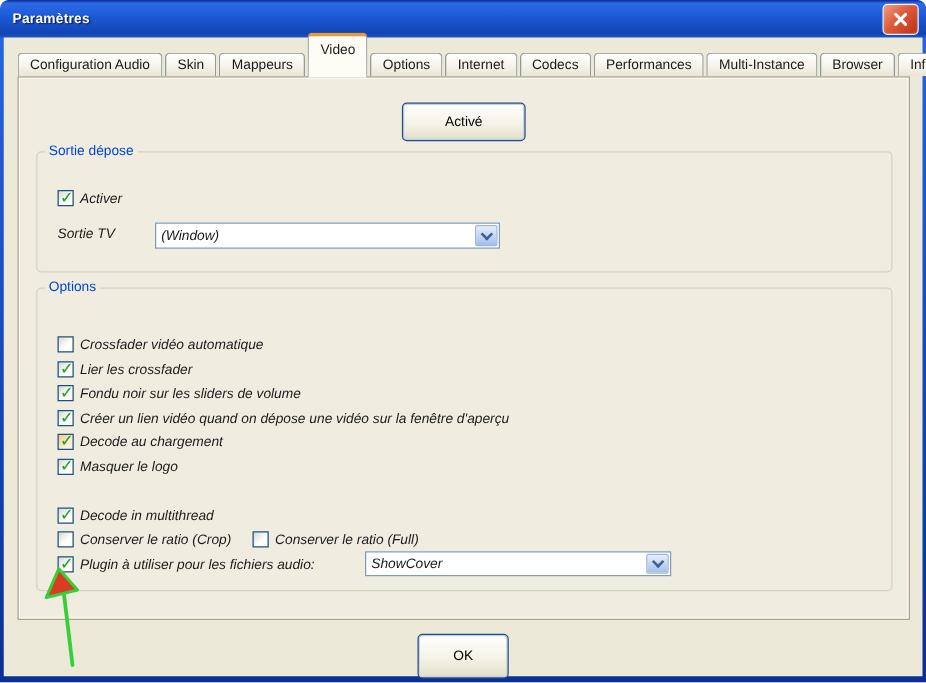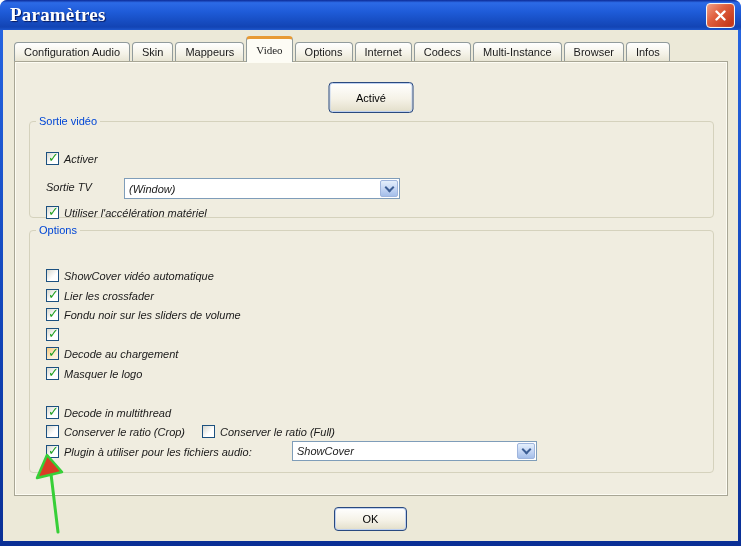--- a/index.html
+++ b/index.html
@@ -7,44 +7,44 @@
     width:741px; height:546px; position:relative; overflow:hidden;
     font-family:"Liberation Sans","DejaVu Sans",sans-serif; font-size:11px; color:#1a1a1a;
     cursor:default;
   }
   .window { position:absolute; inset:0; border-radius:8px 8px 0 0;
     background:linear-gradient(180deg,#2767e4,#1245b8 60%,#0a2f95); }
   
   .titlebar { position:absolute; top:0; left:0; right:0; height:30px; border-radius:7px 7px 0 0;
     background:linear-gradient(180deg,#0c2a96 0%,#2c6ae6 9%,#1e5bd8 40%,#1244b4 90%,#1d56cc 100%);
     display:flex; align-items:center; padding:0 6px 0 10px; box-sizing:border-box; }
-  .title { flex:1; color:#fff; font-weight:bold; font-size:19px; letter-spacing:.2px;
-    text-shadow:1px 1px 1px #0a1a5c;font-family:Liberation Serif, serif; }
+  .title { flex:1; color:#fff; font-weight:bold; font-size:11px; letter-spacing:.2px;
+    text-shadow:1px 1px 1px #0a1a5c; }
   .close-btn { width:27px; height:23px; border-radius:4px; border:1px solid #f4f4f4;
     background:linear-gradient(135deg,#f09e85 0%,#e0603f 40%,#c63a1c 85%);
     box-shadow:inset 0 0 2px #fff3; display:flex; align-items:center; justify-content:center; }
   
   .dlg { position:absolute; left:3px; right:3px; top:30px; bottom:5px; background:#ece9d8; }
   
   .tabs { position:absolute; left:11px; top:9px; height:22px; display:flex; align-items:flex-end; z-index:3; }
   .tab { height:18px; margin-right:2px; padding:0 9px; display:flex; align-items:center;
     background:linear-gradient(180deg,#ffffff,#f4f2e7 60%,#e8e5d4);
     border:1px solid #919b9c; border-bottom:none; border-radius:4px 4px 0 0; white-space:nowrap; }
-  .tab.active { height:22px; margin-bottom:-1px; padding-bottom:1px; background:#fdfcf5;
-    border-top:3px solid #e79a35; z-index:4;font-family:Liberation Serif, serif; }
+  .tab.active { height:22px; margin-bottom:-1px; padding-bottom:11px; background:#fdfcf5;
+    border-top:3px solid #e79a35; z-index:4; }
   
   .panel { position:absolute; left:11px; right:10px; top:31px; height:433px; z-index:2;
     background:#f0ede0; border:1px solid #a8a695; box-shadow:inset 0 0 0 1px #fdfcf3; }
   
   .xp-btn { box-sizing:border-box; border:1px solid #29497f; border-radius:4px;
     background:linear-gradient(180deg,#ffffff,#f5f2e7 55%,#e6e2cf 92%,#d8d4c1);
     box-shadow:inset 0 0 0 1px #bed0ef; display:flex; align-items:center; justify-content:center;
     font-size:11px; color:#000; }
-  .btn-active { position:absolute; left:50%; top:20px; transform:translateX(-50%); width:85px; height:31px; }
-  .ok-btn { position:absolute; left:331px; top:477px; width:73px; height:24px; }
+  .btn-active { position:absolute; left:50%; top:20px; transform:translateX(-50%); width:99px; height:31px; }
+  .ok-btn { position:absolute; left:331px; top:477px; width:73px; height:36px; }
   
   fieldset { position:absolute; margin:0; padding:0; border:1px solid #d5d2bd; border-radius:4px; }
   legend { color:#0046d5; padding:0 3px; margin-left:6px; }
   .fs1 { left:14px; right:13px; top:53px; height:101px; }
   .fs2 { left:14px; right:13px; top:162px; height:247px; }
   .fs-row { position:absolute; left:16px; right:10px; display:flex; align-items:center; gap:5px; height:15px;font-style:italic; }
   .lbl { white-space:nowrap; }
   .pair-gap { margin-left:12px; }
   
   .cb { width:13px; height:13px; box-sizing:border-box; border:1px solid #1c5180; flex:none;
@@ -84,70 +84,68 @@
   <div class="dlg">
 
     <div class="tabs">
       <div class="tab">Configuration Audio</div>
       <div class="tab">Skin</div>
       <div class="tab">Mappeurs</div>
       <div class="tab active">Video</div>
       <div class="tab">Options</div>
       <div class="tab">Internet</div>
       <div class="tab">Codecs</div>
+      <div class="tab">Performances</div>
       <div class="tab">Multi-Instance</div>
       <div class="tab">Browser</div>
       <div class="tab">Infos</div>
     </div>
 
     <div class="panel">
 
       <div class="xp-btn btn-active">Activé</div>
 
       <fieldset class="fs1">
-        <legend>Sortie vidéo</legend>
+        <legend>Sortie dépose</legend>
 
         <div class="fs-row" style="top:24px">
           <span class="cb checked"></span>
           <span class="lbl">Activer</span>
         </div>
 
         <div class="fs-row" style="top:54px">
           <span class="lbl r-tv-label">Sortie TV</span>
           <div class="combo combo-tv">
             <span>(Window)</span>
             <span class="combo-btn">
                 <i class="chev"></i>
               </span>
           </div>
         </div>
 
-        <div class="fs-row" style="top:78px">
-          <span class="cb checked"></span>
-          <span class="lbl">Utiliser l'accélération matériel</span>
-        </div>
       </fieldset>
 
       <fieldset class="fs2">
         <legend>Options</legend>
 
         <div class="fs-row" style="top:32px">
           <span class="cb"></span>
-          <span class="lbl">ShowCover vidéo automatique</span>
+          <span class="lbl">Crossfader vidéo automatique</span>
         </div>
         <div class="fs-row" style="top:52px">
           <span class="cb checked"></span>
           <span class="lbl">Lier les crossfader</span>
         </div>
         <div class="fs-row" style="top:71px">
           <span class="cb checked"></span>
           <span class="lbl">Fondu noir sur les sliders de volume</span>
         </div>
         <div class="fs-row" style="top:91px">
           <span class="cb checked"></span>
+          <span class="lbl">Créer un lien vidéo quand on dépose une vidéo sur la fenêtre d'aperçu</span>
         </div>
         <div class="fs-row" style="top:110px">
           <span class="cb checked hot"></span>
           <span class="lbl">Decode au chargement</span>
         </div>
         <div class="fs-row" style="top:130px">
           <span class="cb checked"></span>
           <span class="lbl">Masquer le logo</span>
         </div>
         <div class="fs-row" style="top:169px">

